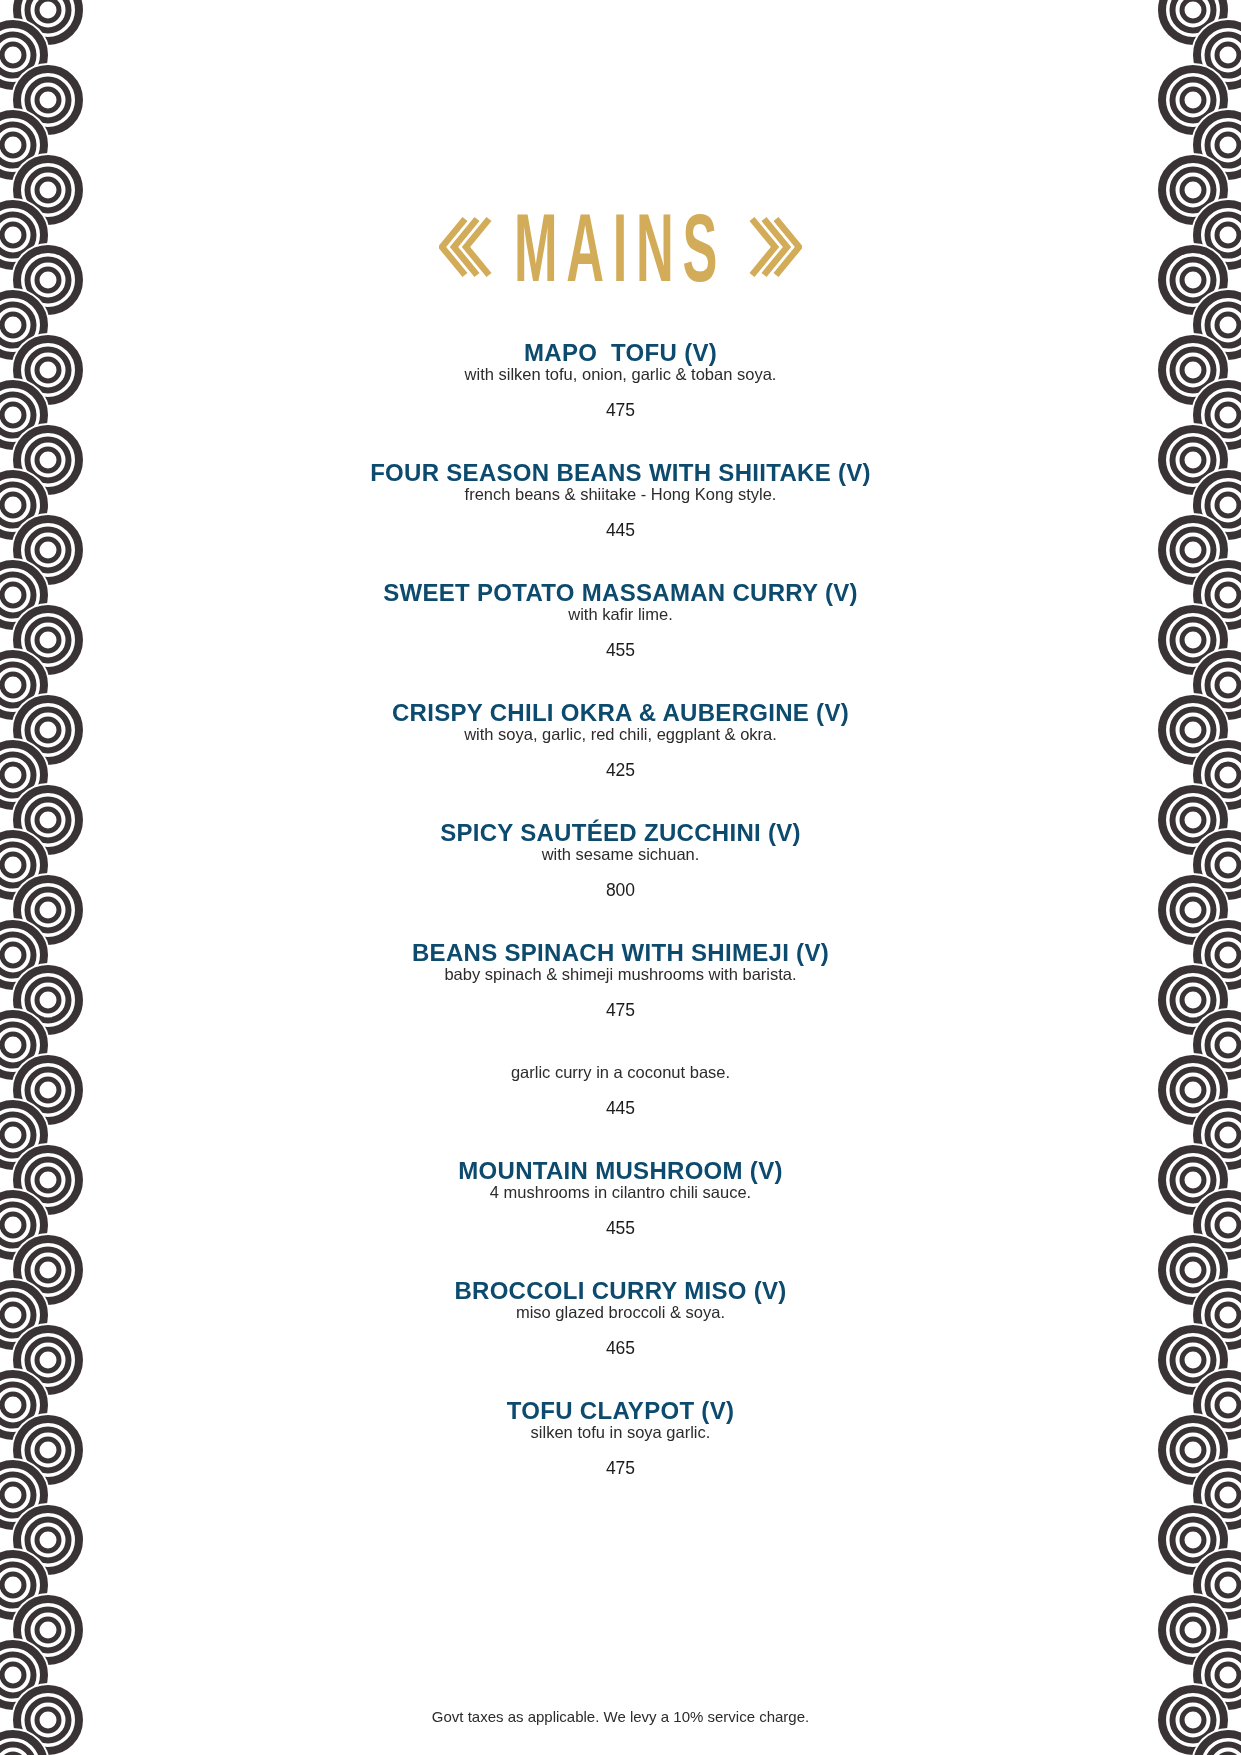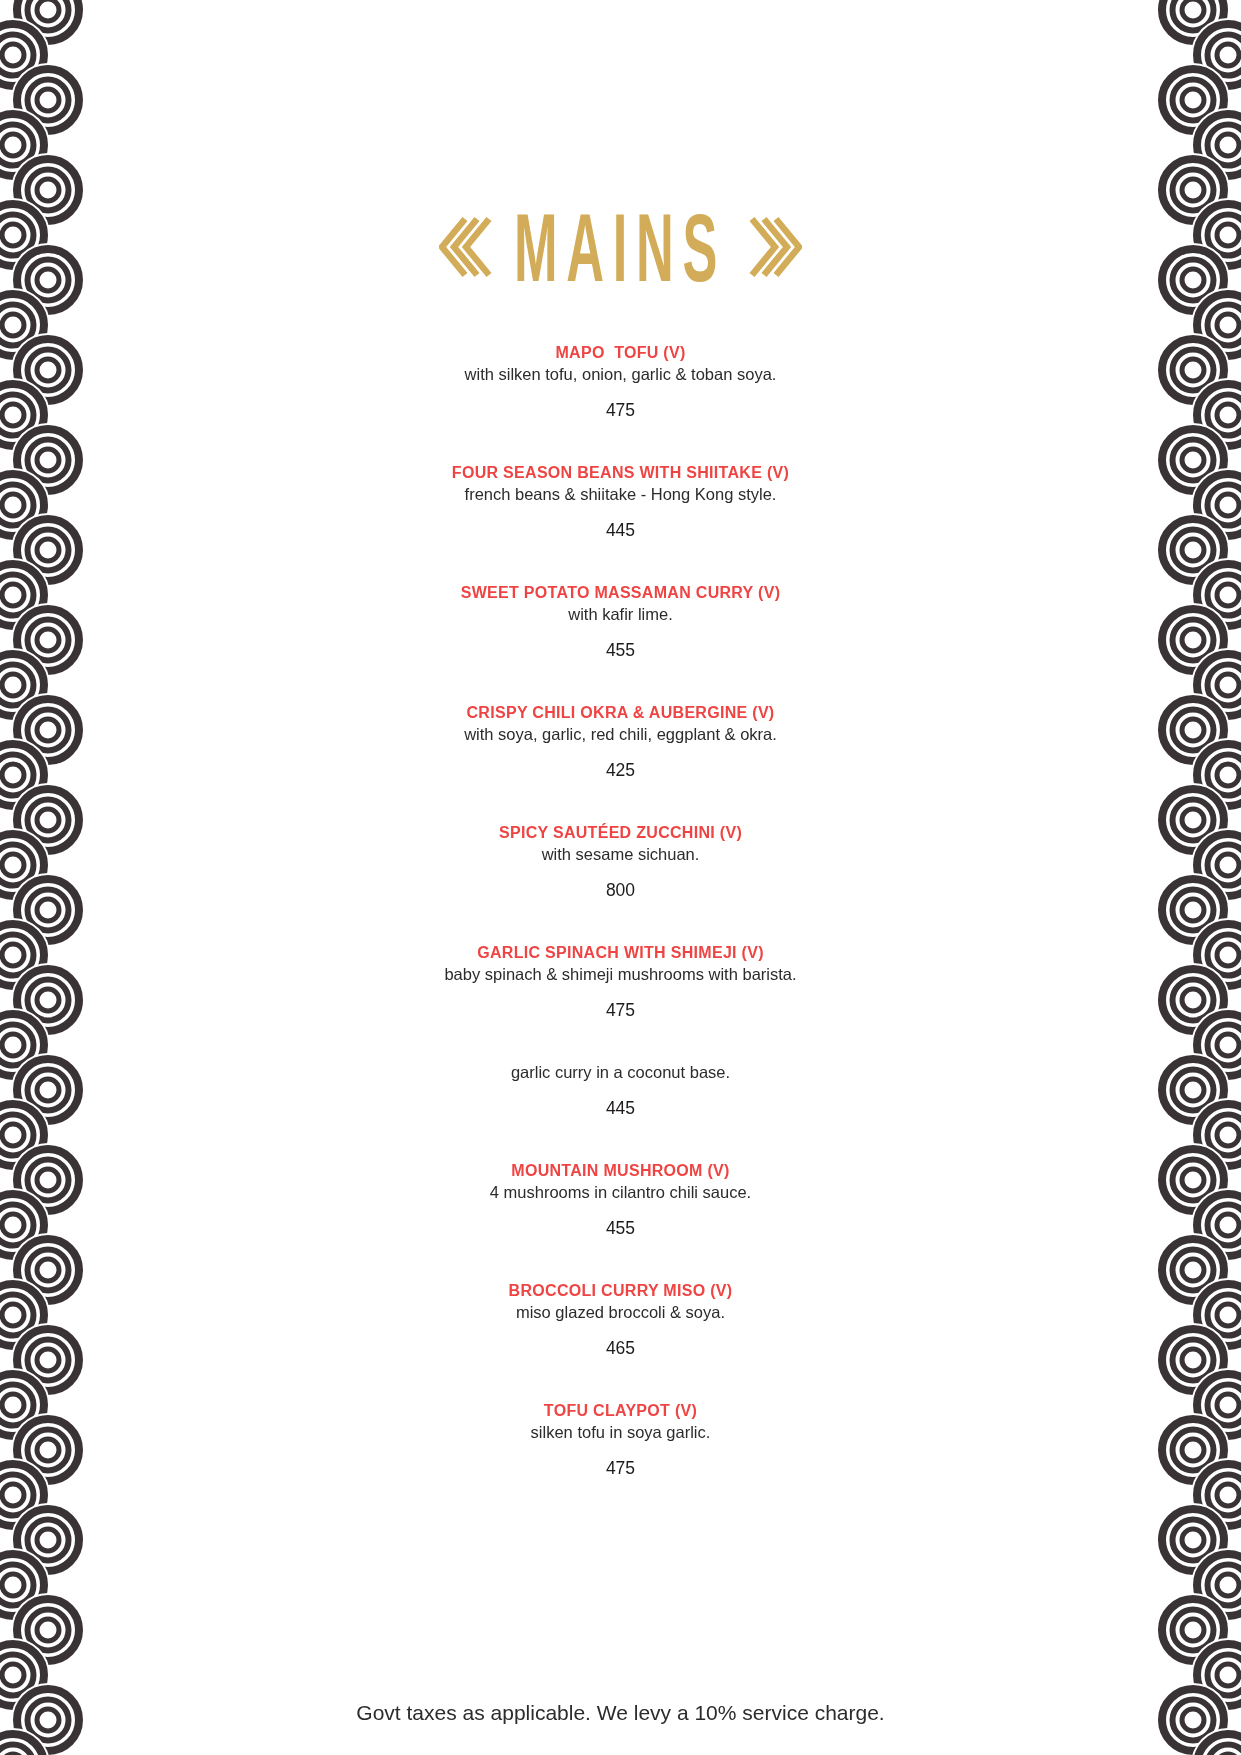--- a/index.html
+++ b/index.html
@@ -20,28 +20,28 @@
   .title-row{
     margin-top:204px;height:94px;
     display:flex;align-items:center;justify-content:center;gap:10px;
   }
   .chevron{width:54px;height:62px;margin-top:-8px}
   .chev-right{transform:scaleX(-1)}
   .title-svg{width:235px;height:92px}
   .items{margin-top:44px}
   .menu-item{margin-bottom:41px}
   .item-name{
-    font-size:16px;font-weight:700;line-height:22px;
-    letter-spacing:.3px;white-space:pre-wrap;color:#ef4444;
+    font-size:24px;font-weight:700;line-height:22px;
+    letter-spacing:.3px;white-space:pre-wrap;color:#0c4a6e;
   }
   .item-desc{font-size:16.5px;font-weight:400;line-height:21px;color:#2d2b2c}
   .item-price{font-size:17.5px;font-weight:400;line-height:22px;margin-top:14px;color:#1d1b1c}
   .footer-note{
     position:absolute;left:0;right:0;bottom:30px;
-    text-align:center;font-size:21px;color:#2d2b2c;
+    text-align:center;font-size:15px;color:#2d2b2c;
   }
 </style>
 </head>
 <body>
 
 <div class="page">
 
   <svg id="border-left" class="border-svg border-left" viewBox="0 0 84 1755" preserveAspectRatio="none">
       <circle cx="48" cy="10" r="37" fill="#ffffff"></circle>
       <circle cx="48" cy="10" r="31" fill="none" stroke="#3a3335" stroke-width="8"></circle>
@@ -421,21 +421,21 @@
     <div class="item-price">425</div>
   </div>
 
   <div class="menu-item">
     <div class="item-name">SPICY SAUTÉED ZUCCHINI (V)</div>
     <div class="item-desc">with sesame sichuan.</div>
     <div class="item-price">800</div>
   </div>
 
   <div class="menu-item">
-    <div class="item-name">GARLIC SPINACH WITH SHIMEJI (V)</div>
+    <div class="item-name">BEANS SPINACH WITH SHIMEJI (V)</div>
     <div class="item-desc">baby spinach &amp; shimeji mushrooms with barista.</div>
     <div class="item-price">475</div>
   </div>
 
   <div class="menu-item">
     <div class="item-desc">garlic curry in a coconut base.</div>
     <div class="item-price">445</div>
   </div>
 
   <div class="menu-item">

